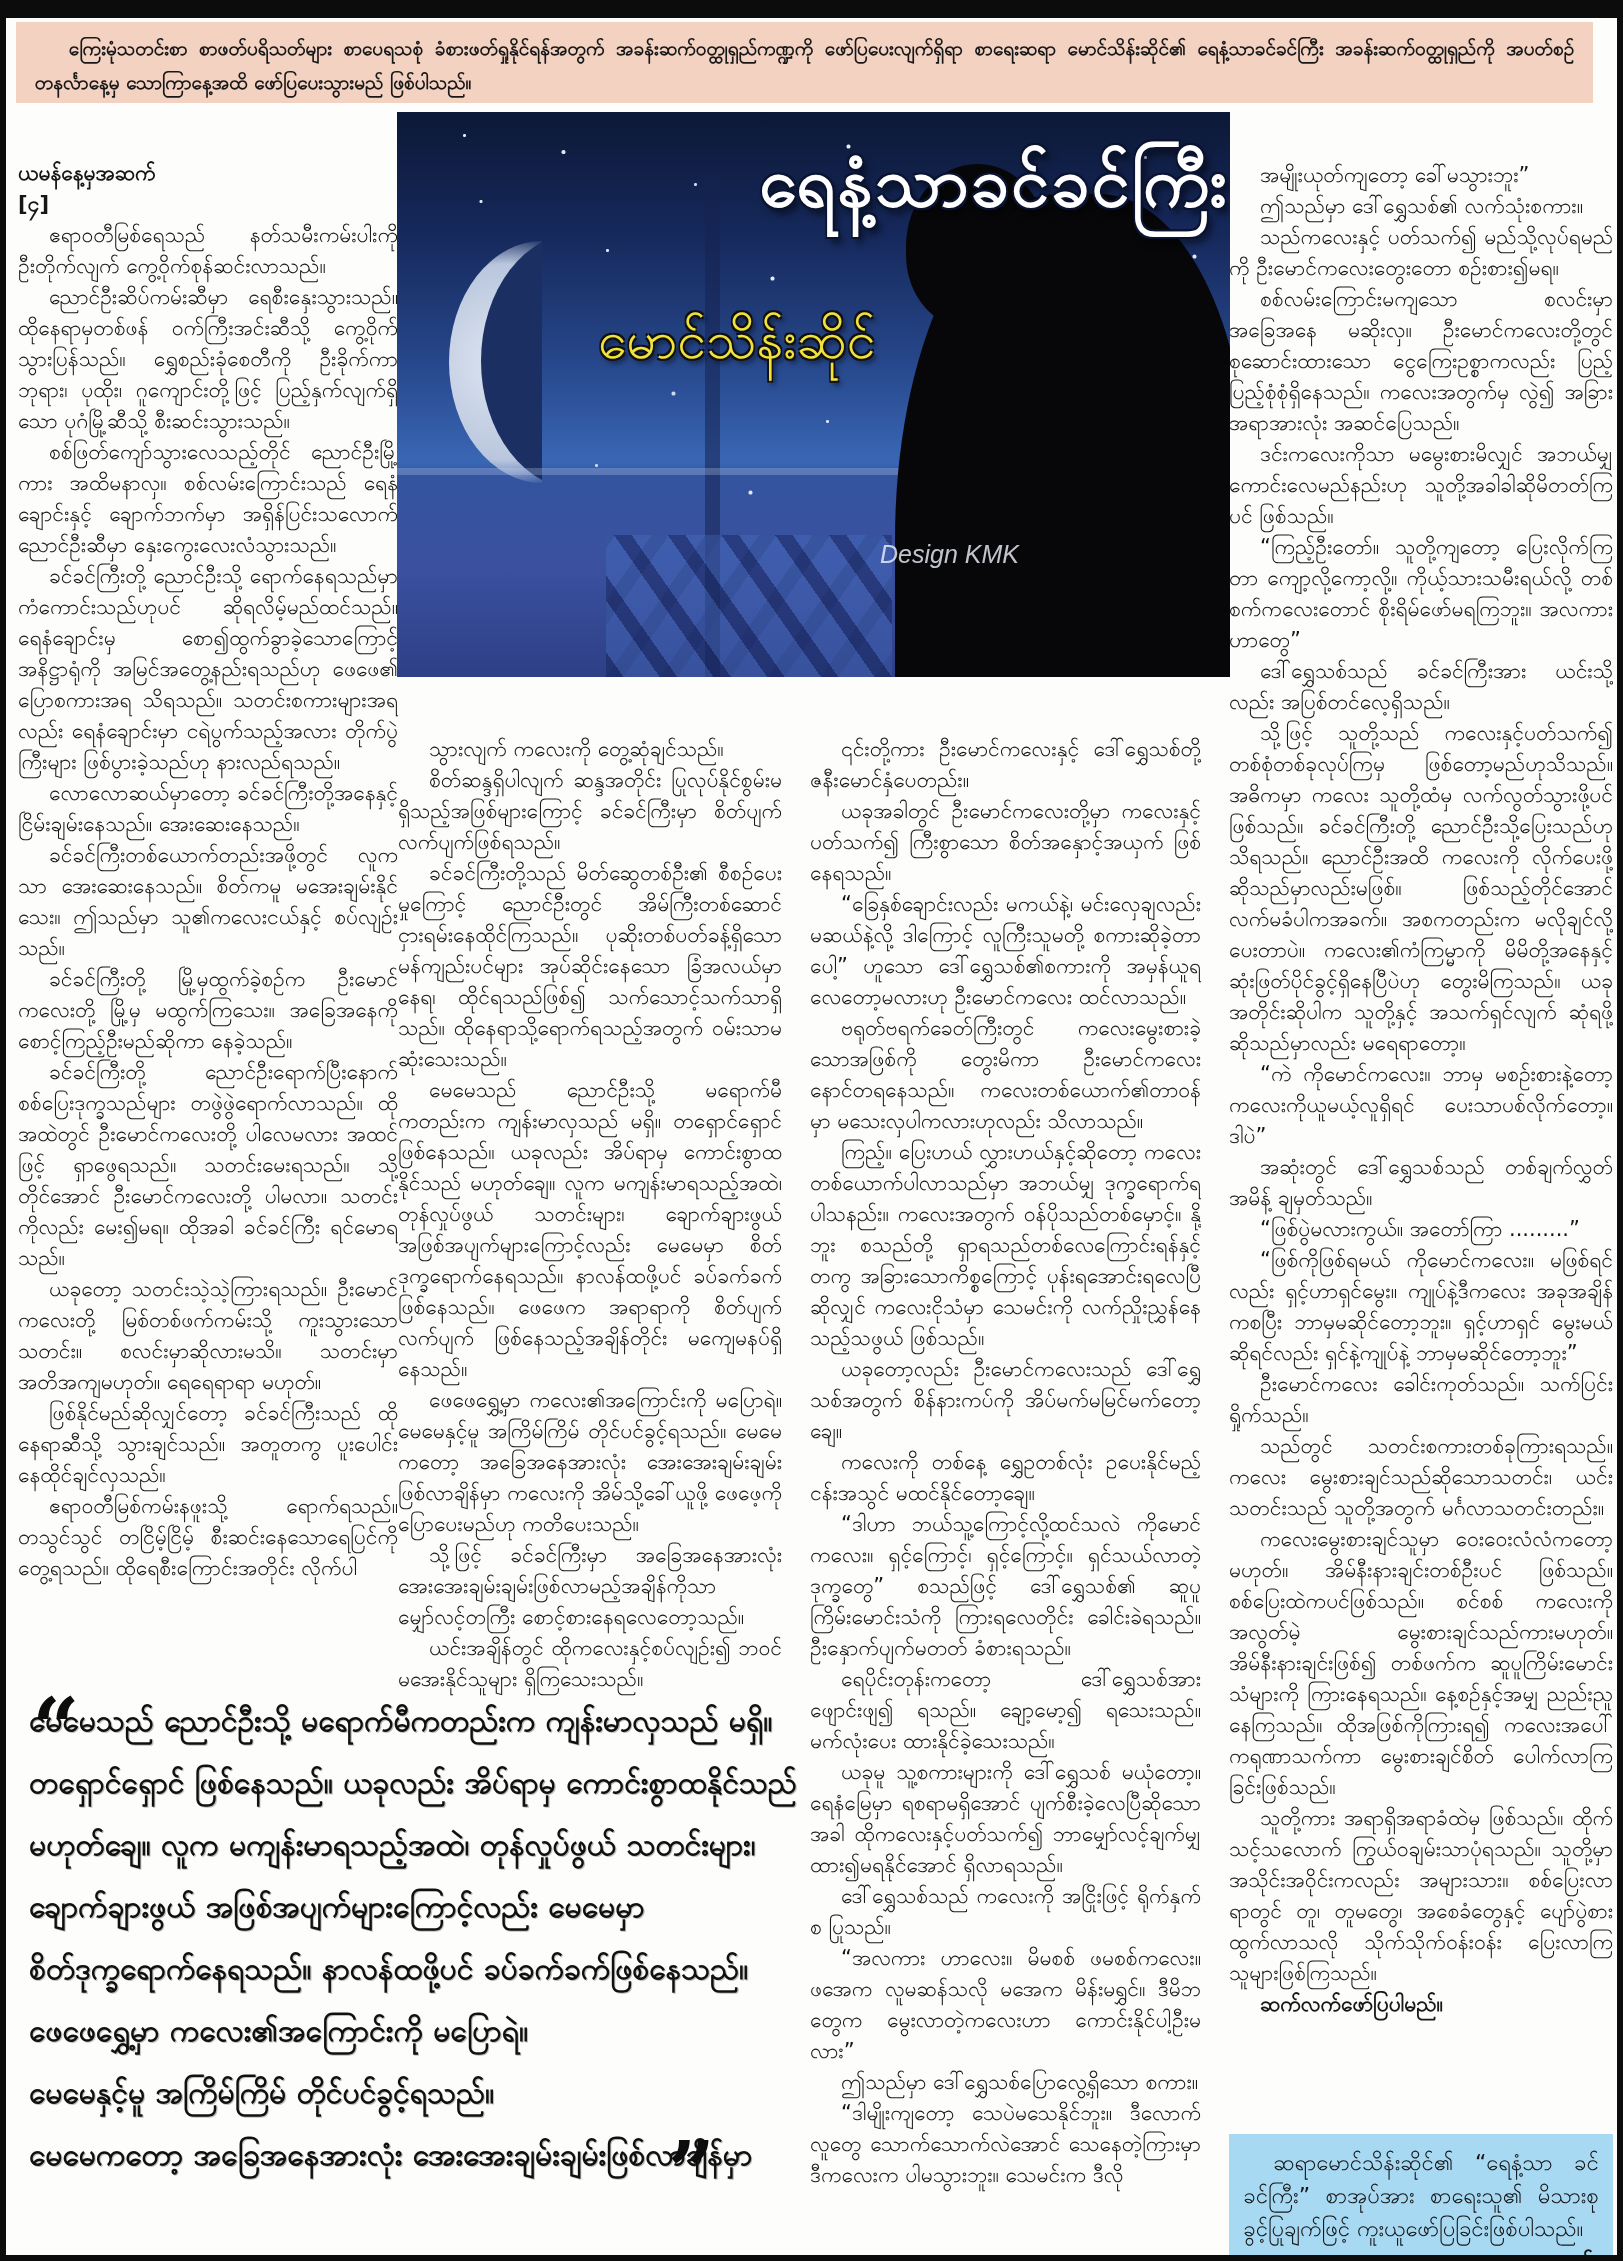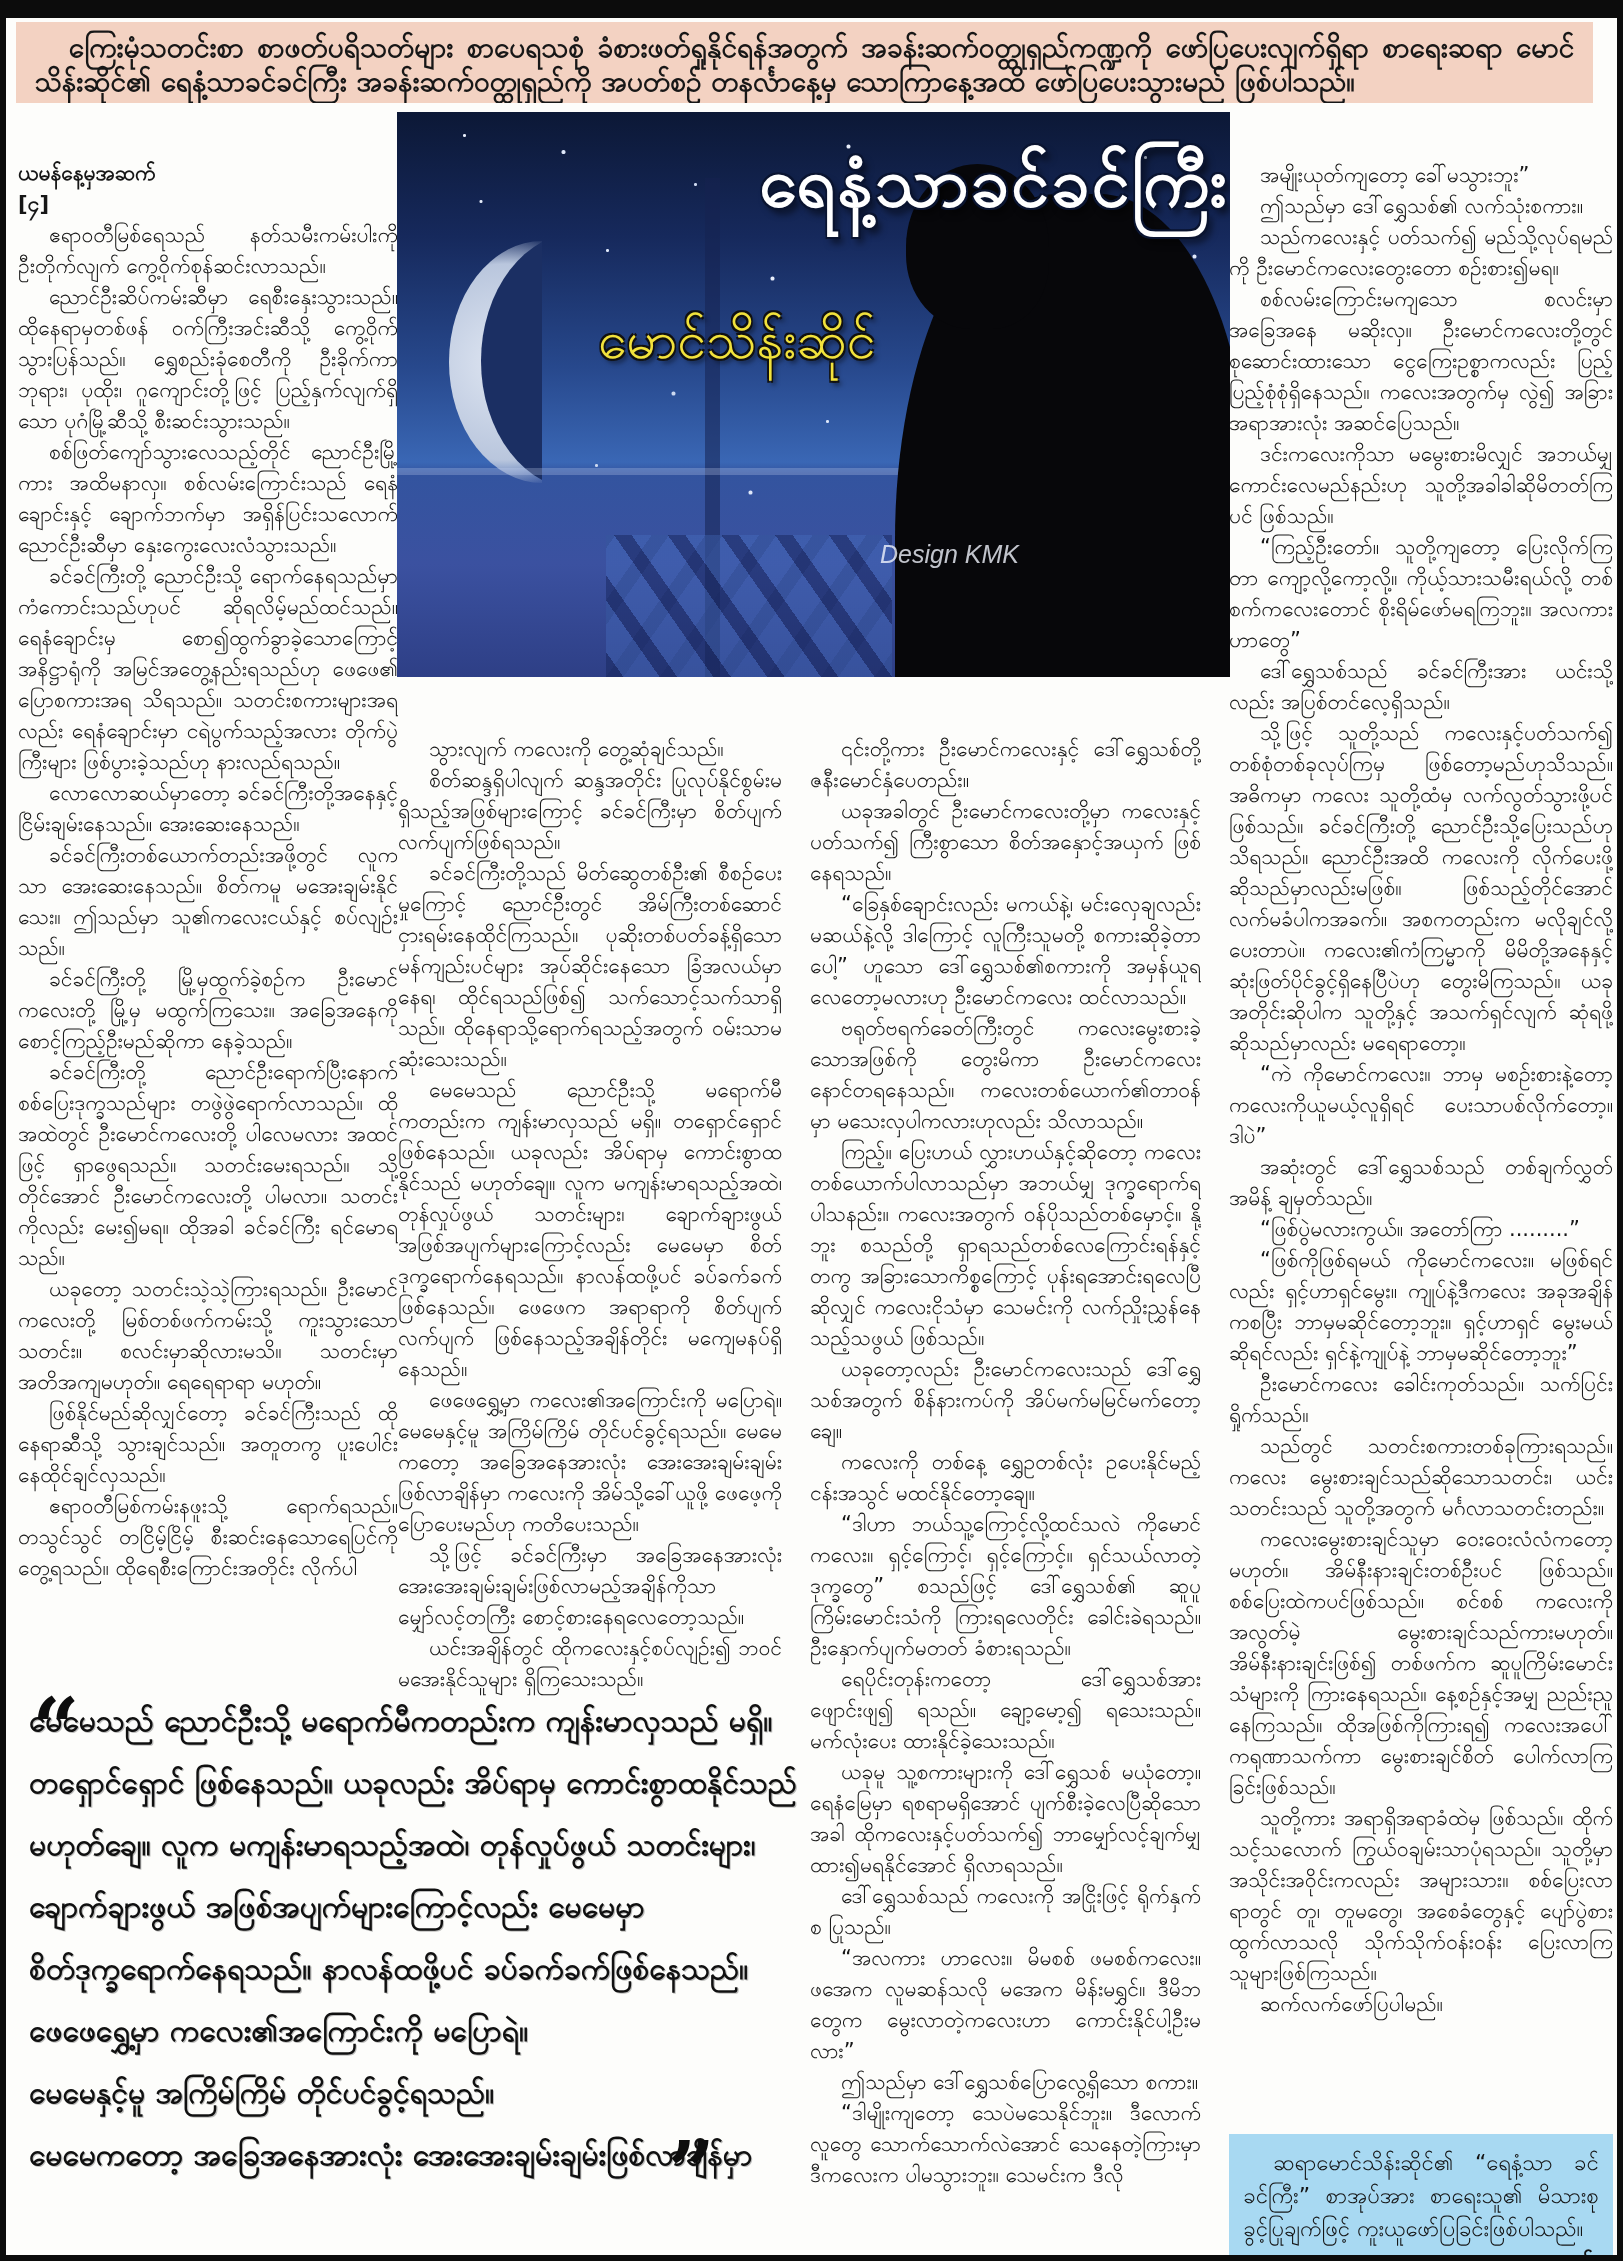--- a/index.html
+++ b/index.html
@@ -2,21 +2,21 @@
 <html style="font-size:8.8px"><head>
 <meta charset="utf-8">
 <style>
   html,body{margin:0;padding:0;}
   body{width:1623px;height:2261px;background:#888;font-family:"DejaVu Sans","Liberation Sans",sans-serif;}
   #page{position:relative;width:1623px;height:2261px;box-sizing:border-box;
         border:6.6px solid #0c0c0c;border-top:18.7px solid #0c0c0c;background:#fdfdfb;overflow:hidden;color:#141414;}
   
   .header-strip{position:absolute;left:10px;top:4.4px;width:1577px;height:81px;background:#f3d2c2;
         box-sizing:border-box;padding:8.8px 18.7px 0 18.7px;overflow:hidden;}
-  .header-strip p{margin:0;font-size:28px;line-height:34px;font-weight:bold;text-indent:34px;text-align:justify;color:#171717;}
+  .header-strip p{margin:0;font-size:19px;line-height:34px;font-weight:bold;text-indent:34px;text-align:justify;color:#171717;}
   
   .col{position:absolute;overflow:hidden;margin-top:48px;}
   .col p{margin:0;font-size:21px;line-height:31px;text-align:justify;text-indent:31px;color:#161616;}
   .cont-label{font-size:23.6px;font-weight:bold;margin:0 0 2.2px 0;}
   .chapter-num{font-size:24px;font-weight:bold;text-align:center;margin:14.3px 0 11px 0;}
   
   #photo{position:absolute;left:391px;top:94px;width:833px;height:565px;overflow:hidden;
          background:linear-gradient(180deg,#0c1836 0%,#16295c 22%,#27488c 45%,#3a67b5 62%,#33549f 64%,#3b51a0 80%,#2e3f86 100%);}
   .stars{position:absolute;left:66px;top:22px;width:2.7px;height:2.7px;border-radius:50%;background:#e8eefb;
          box-shadow:99px 16.5px 0 0.5px #dfe8fa,231px 49px 0 0 #cdd9f0,384px 11px 0 0.5px #e8eefb,516px 38px 0 0 #dfe8fa,
@@ -48,21 +48,21 @@
   #pullquote .pq-line{font-size:30px;line-height:62px;font-weight:bold;text-align:left;color:#101010;margin:0;
          text-shadow:1.1px 1.1px 0 rgba(0,0,0,.25);}
   .pq-open,.pq-close{position:absolute;font-size:82px;font-weight:bold;color:#0d0d0d;font-family:"DejaVu Serif",serif;}
   .pq-open{left:3.3px;top:-10px;}
   .pq-close{right:187px;bottom:48px;}
   
   #col1{left:12px;top:92px;width:380px;height:1577px;}
   #col2{left:392px;top:668px;width:384px;height:1003px;}
   #col3{left:804px;top:668px;width:391px;height:1584px;}
   #col4{left:1223px;top:94px;width:384px;height:2004px;}
-  .continued{text-align:right;font-weight:normal;font-size:23px;margin-top:10px;text-indent:0;}
+  .continued{text-align:right;font-weight:bold;font-size:23px;margin-top:10px;text-indent:0;}
   
   #endbox{position:absolute;left:1223px;top:2116px;width:384px;height:129px;background:#a8d9f2;
          box-sizing:border-box;padding:12px 14.3px 0 14.3px;overflow:hidden;}
   #endbox p{margin:0;font-size:22px;line-height:33px;text-align:justify;text-indent:30px;color:#141414;}
   #endbox .sig{display:block;text-align:right;font-weight:bold;text-indent:0;}
 </style>
 </head>
 <body>
 
 <div id="page">

